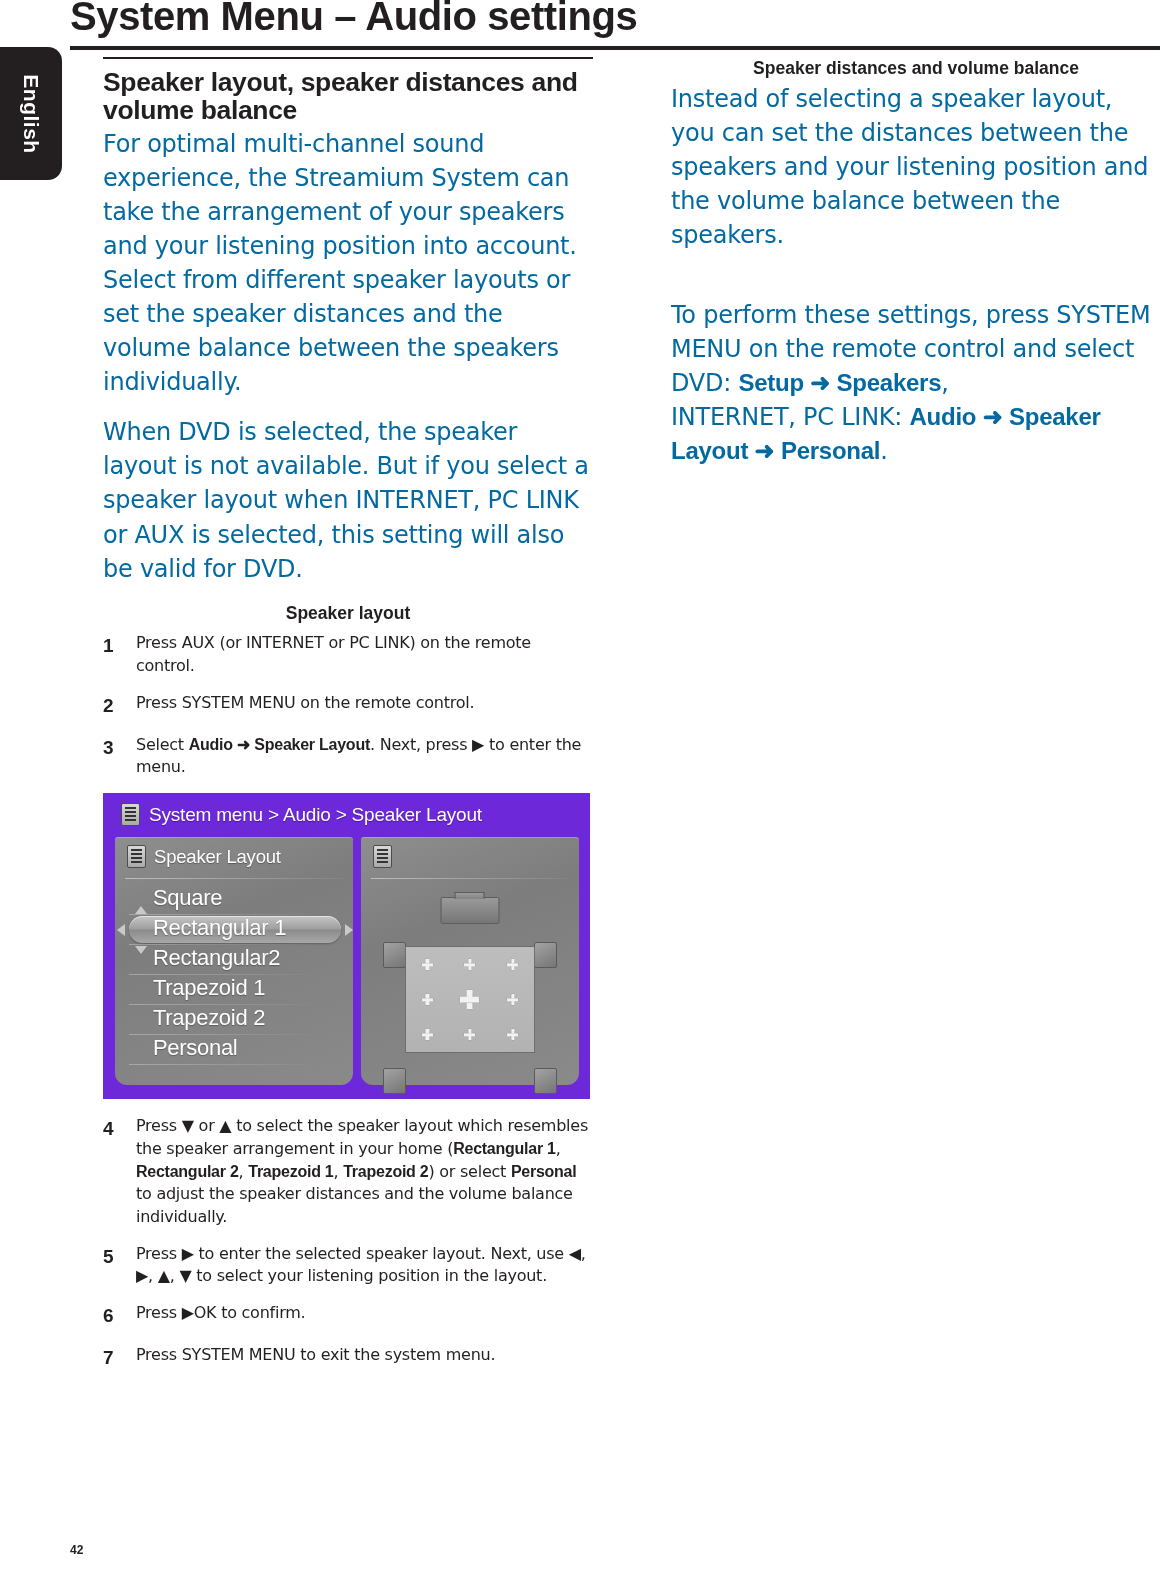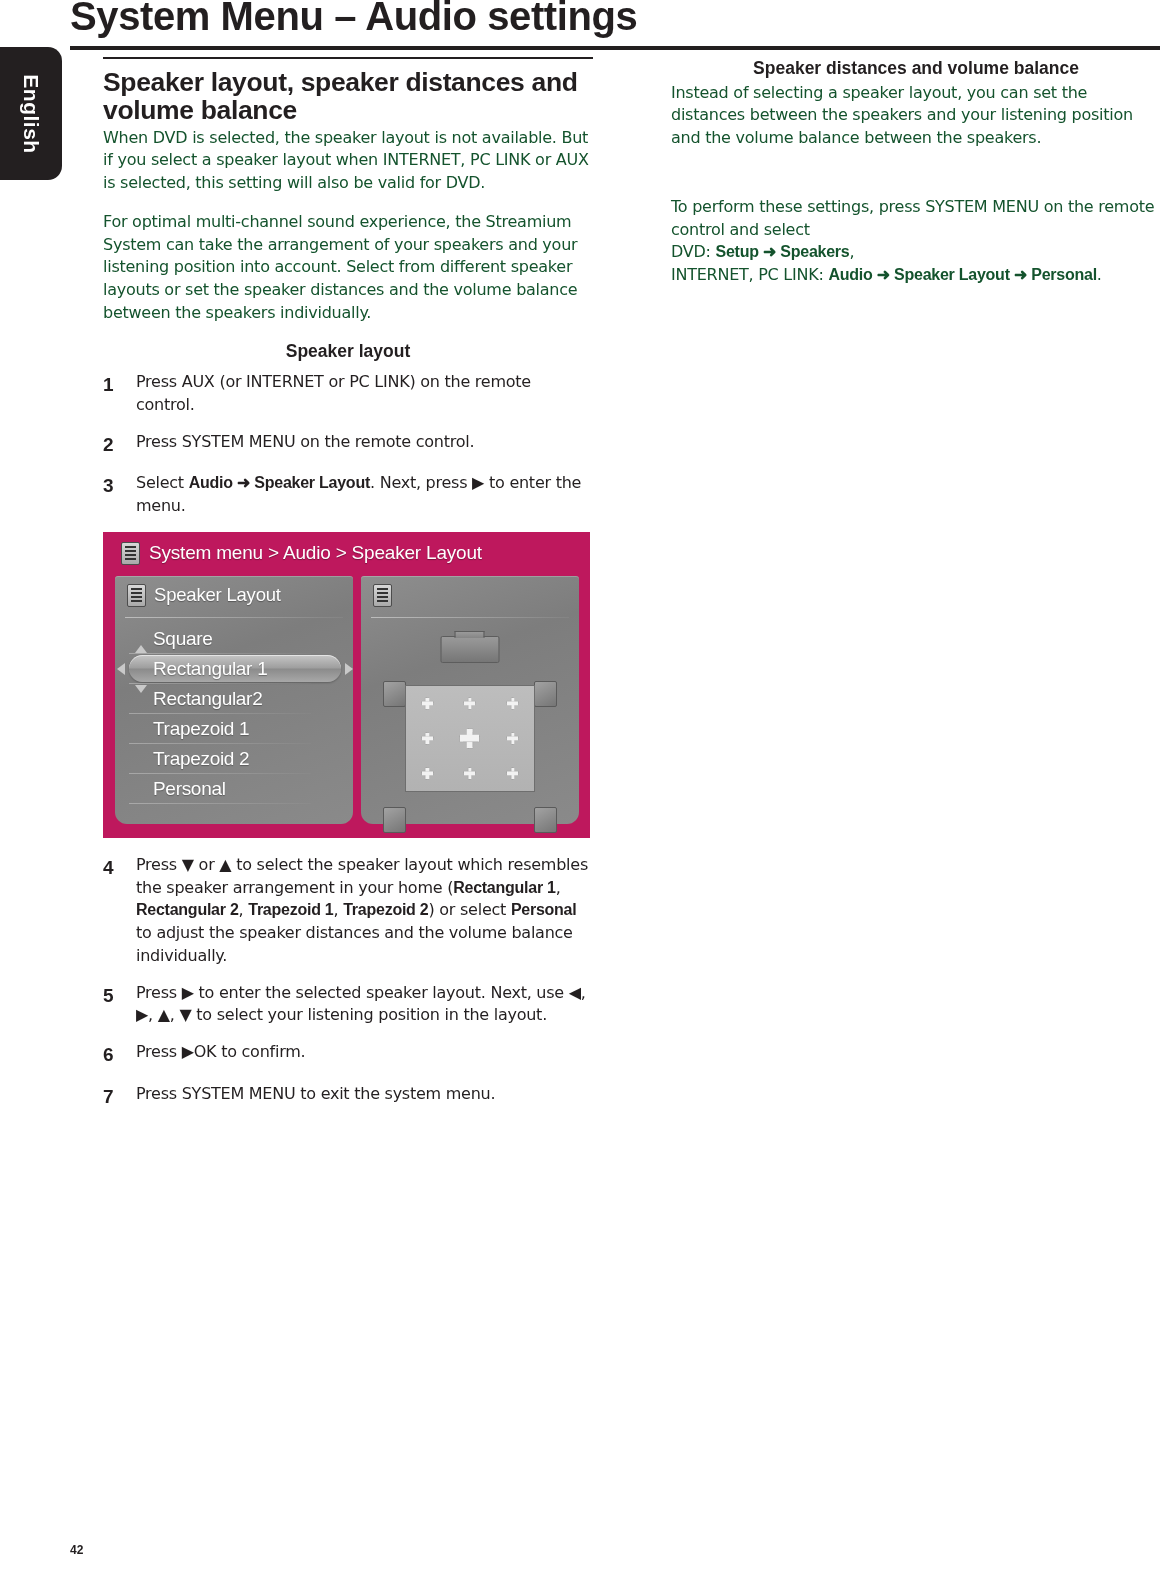--- a/index.html
+++ b/index.html
@@ -90,23 +90,23 @@
     margin: 0 0 1px 0;
     font-size: 17.5px;
     line-height: 1.35;
     font-weight: bold;
     font-family: "Liberation Sans", sans-serif;
     color: #231f20;
     text-align: center;
   }
   p.body {
     margin: 0 0 16px 0;
-    font-size: 16px;
+    font-size: 24px;
     line-height: 1.42;
-    color: #14532d;
+    color: #0369a1;
     font-family: "DejaVu Sans", sans-serif;
     letter-spacing: -0.25px;
   }
   p.body.tight { margin-bottom: 0; margin-top: 46px; }
   p.body b { font-family: "Liberation Sans", sans-serif; font-weight: bold; text-align: center; }
 
   
   .steps { margin-top: 7px; }
   .step {
     display: flex;
@@ -130,21 +130,21 @@
     font-family: "DejaVu Sans", sans-serif;
   }
   .step-body b { font-family: "Liberation Sans", sans-serif; font-weight: bold; }
 
   
   .tv-shot {
     position: relative;
     width: 487px;
     height: 306px;
     margin: 9px 0 16px 0;
-    background: #be185d;
+    background: #6d28d9;
     overflow: hidden;
   }
   .tv-breadcrumb {
     position: absolute;
     left: 18px;
     top: 10px;
     display: flex;
     align-items: center;
     gap: 9px;
   }
@@ -211,24 +211,24 @@
   .menu-list {
     position: absolute;
     left: 0;
     right: 0;
     top: 48px;
   }
   .menu-item {
     position: relative;
     height: 30px;
     display: flex;
-    align-items: center;
+    align-items: flex-start;
     padding-left: 38px;
     color: #ffffff;
-    font-size: 19px;
+    font-size: 22px;
     font-family: "Liberation Sans", sans-serif;
     letter-spacing: -0.3px;
     text-shadow: 0 1px 1px rgba(0,0,0,.3);
   }
   .menu-item::after {
     content: "";
     position: absolute;
     left: 14px;
     right: 42px;
     bottom: 0;
@@ -372,22 +372,22 @@
 <div class="lang-tab">
   <span class="lang-text">English</span>
 </div>
 
 <div class="page-title">System Menu – Audio settings</div>
 <div class="title-rule"></div>
 
 <div class="col col-left">
   <div class="col-rule"></div>
   <h2 class="section-head">Speaker layout, speaker distances and volume balance</h2>
+  <p class="body">For optimal multi-channel sound experience, the Streamium System can take the arrangement of your speakers and your listening position into account. Select from different speaker layouts or set the speaker distances and the volume balance between the speakers individually.</p>
   <p class="body">When DVD is selected, the speaker layout is not available. But if you select a speaker layout when INTERNET, PC LINK or AUX is selected, this setting will also be valid for DVD.</p>
-  <p class="body">For optimal multi-channel sound experience, the Streamium System can take the arrangement of your speakers and your listening position into account. Select from different speaker layouts or set the speaker distances and the volume balance between the speakers individually.</p>
   <h3 class="sub-head">Speaker layout</h3>
 
   <div class="steps">
     <div class="step">
       <div class="step-num">1</div>
       <div class="step-body"><span>Press AUX (or INTERNET or PC LINK) on the remote control.</span></div>
     </div>
     <div class="step">
       <div class="step-num">2</div>
       <div class="step-body"><span>Press SYSTEM MENU on the remote control.</span></div>

